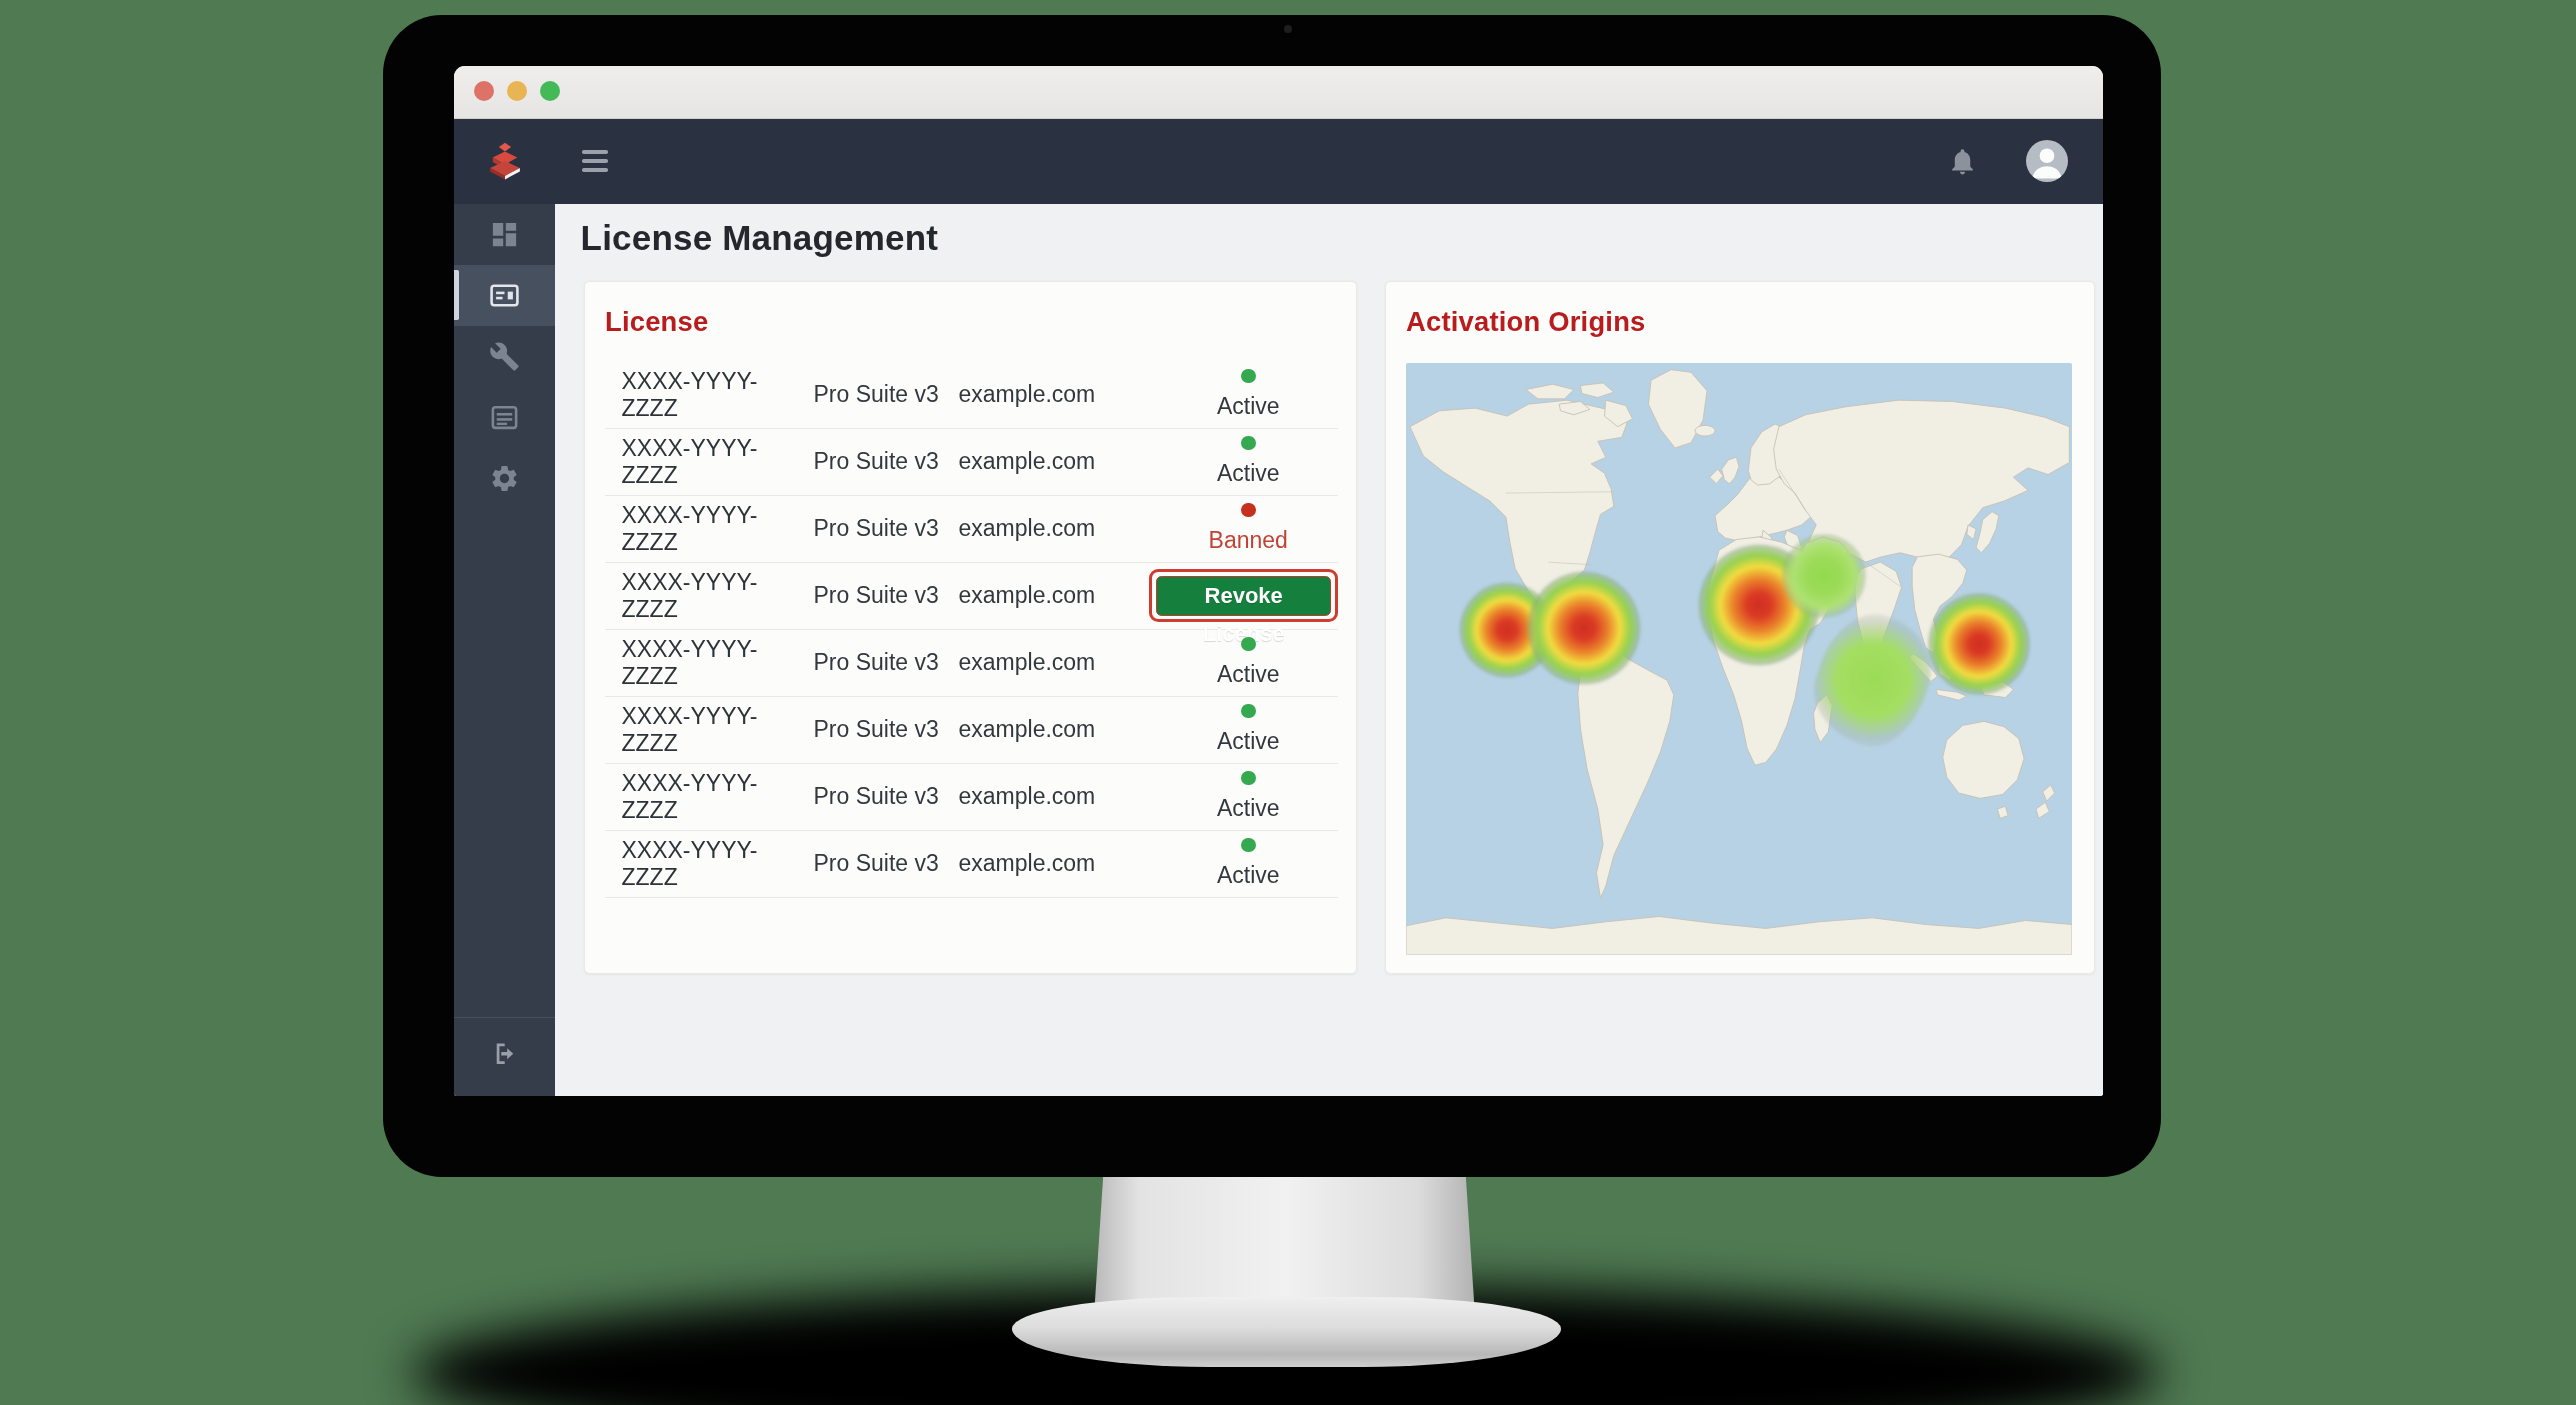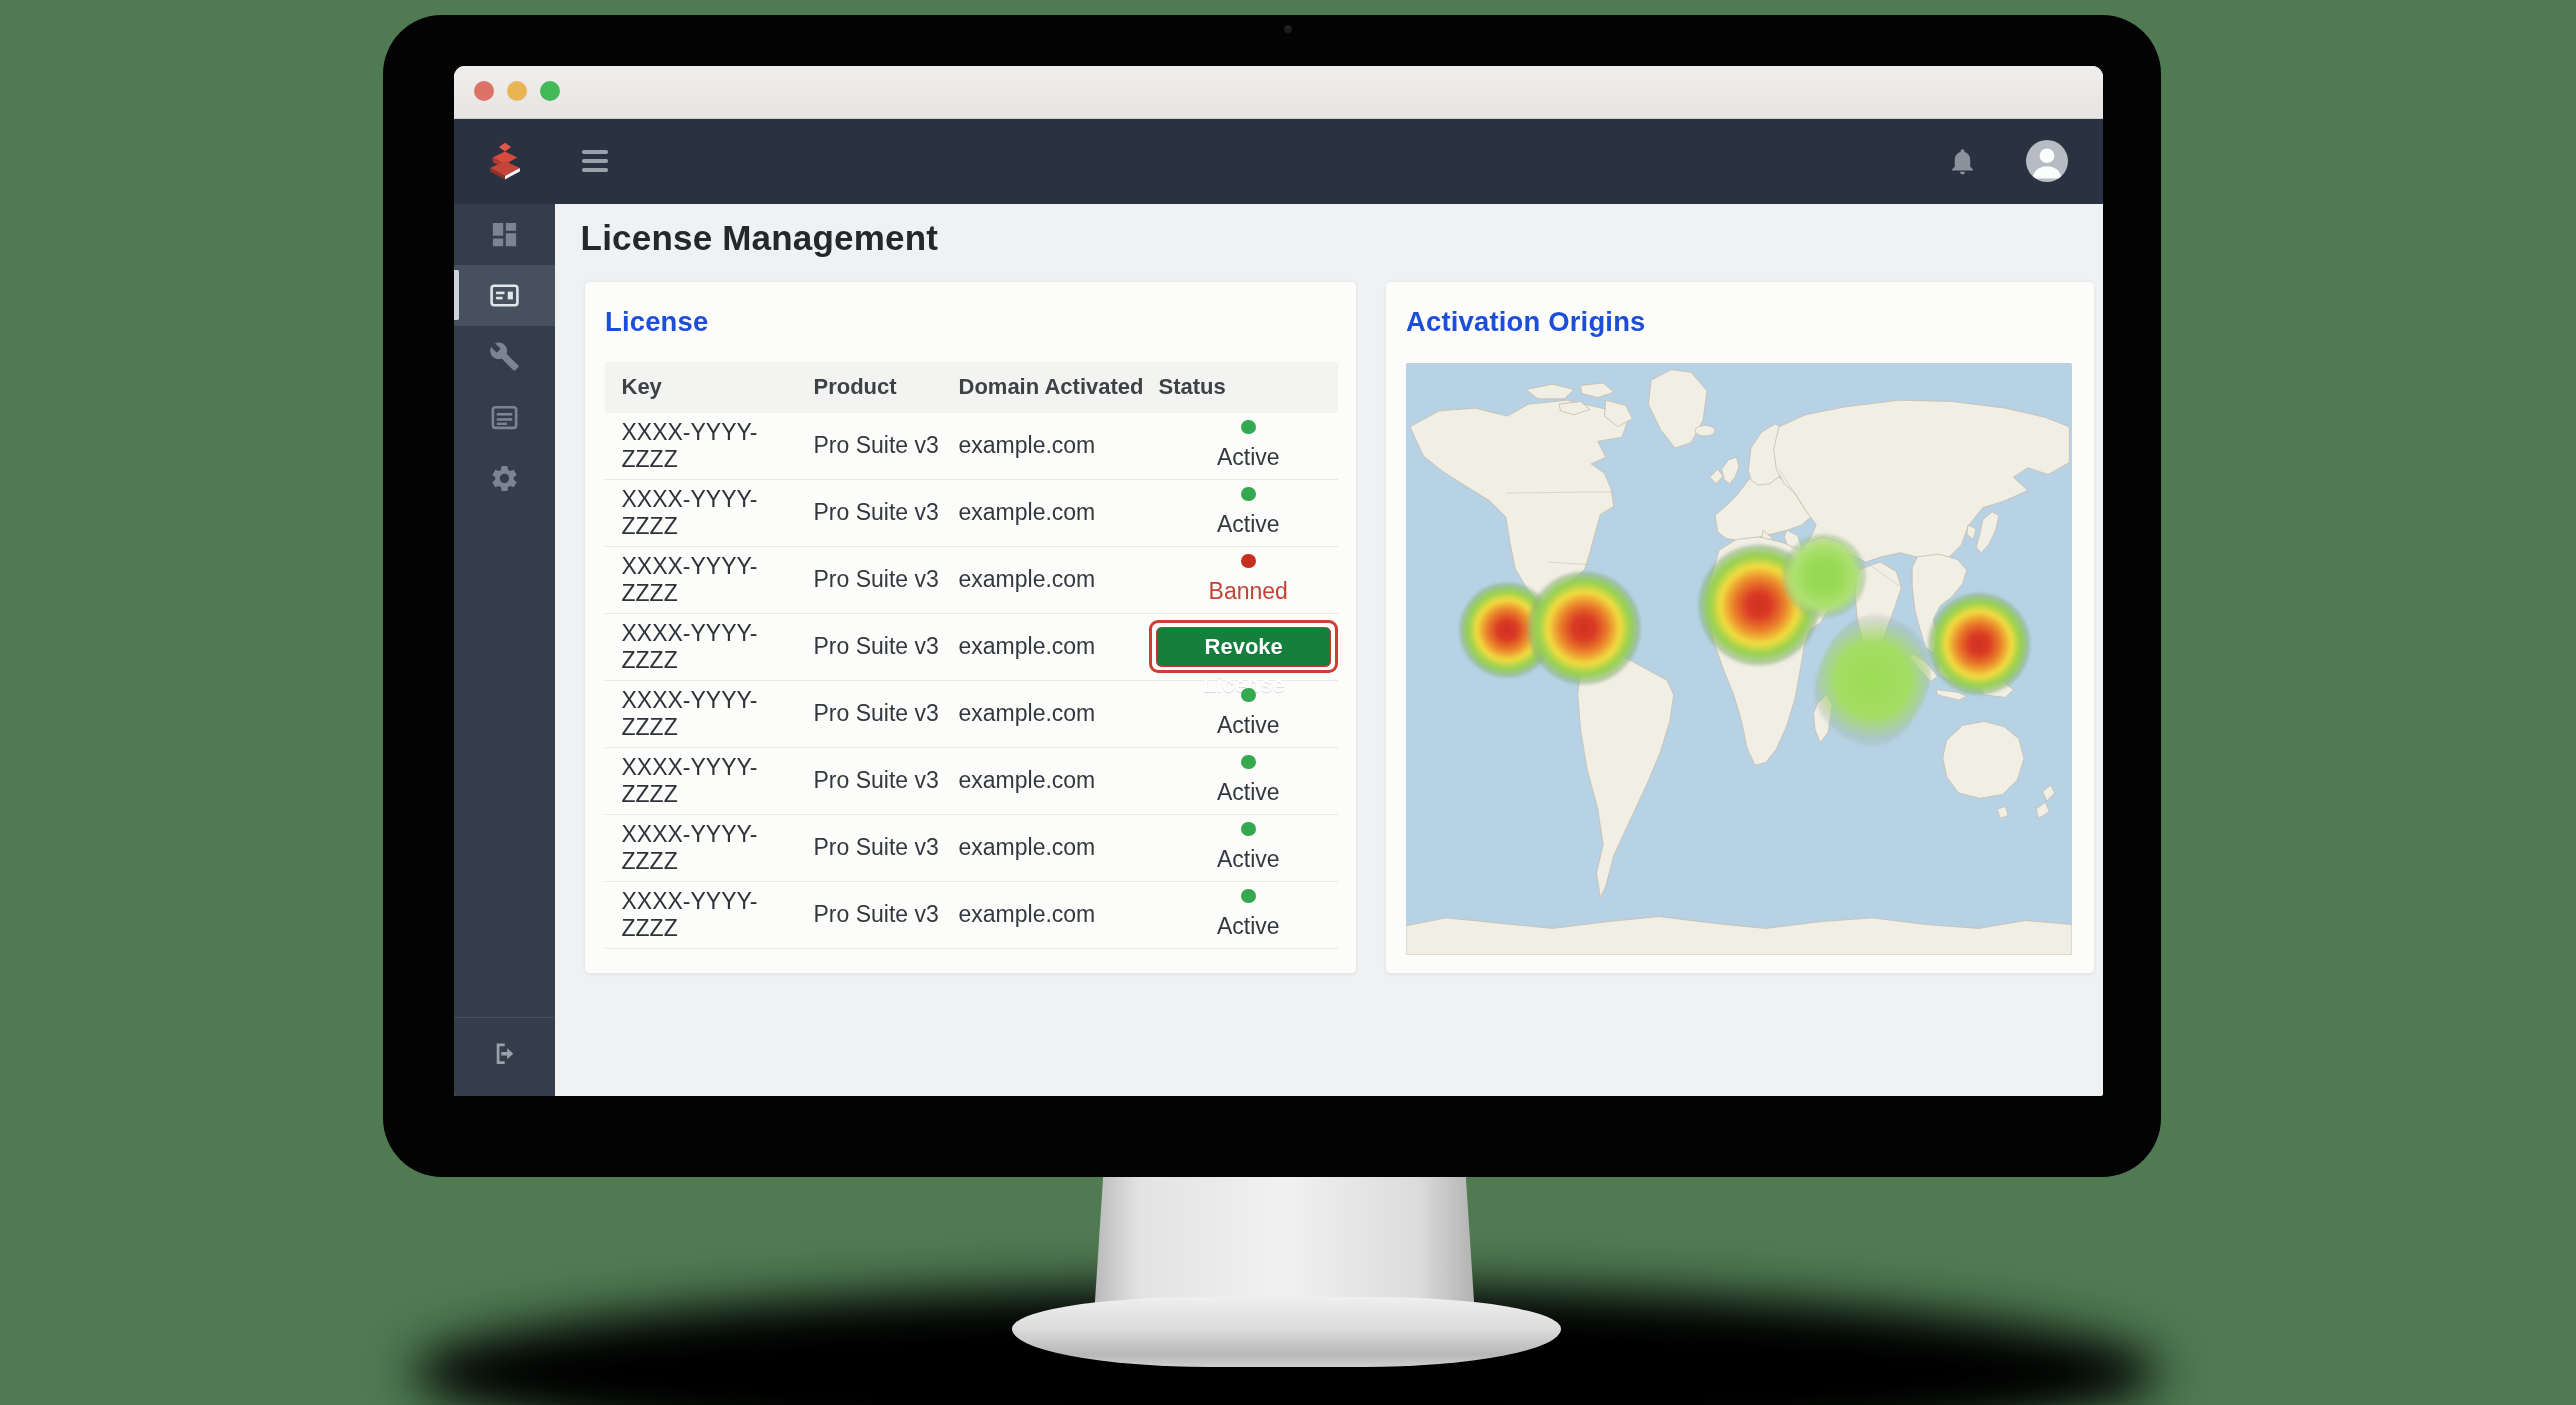--- a/index.html
+++ b/index.html
@@ -55,21 +55,21 @@
                  justify-content:center; color:#99a0aa; cursor:pointer; }
   .side-logout svg { width:27.4px; height:27.4px; }
 
   
   .content { position:absolute; left:101px; top:138px; right:0; bottom:0; background:#f0f1f2; }
   .page-title { position:absolute; left:25.6px; top:14.6px; font-size:35px; font-weight:700; color:#24282d;
                 letter-spacing:0.2px; }
 
   .card { position:absolute; top:77px; background:#fcfcfb; border:0.9px solid #e9e9e6; border-radius:5.5px;
           box-shadow:0 0.9px 2.7px rgba(0,0,0,0.05); }
-  .card h2 { font-size:27.4px; font-weight:700; color:#1d4ed8; letter-spacing:0.2px; }
+  .card h2 { font-size:27.4px; font-weight:700; color:#b91c1c; letter-spacing:0.2px; }
   .license-card { left:29px; width:773px; height:693px; padding:24px 20px; }
   .map-card { left:830px; width:710px; height:693px; padding:24px 20px; }
 
   
   .table { margin-top:24px; width:733px; }
   .t-head { display:grid; grid-template-columns:192px 145px 200px 1fr; align-items:center;
             height:51px; background:#f3f3f1; border-radius:2.7px; padding-left:16.5px;
             font-size:22px; font-weight:700; color:#3d4247; }
   .t-row { display:grid; grid-template-columns:192px 145px 200px 1fr; align-items:center;
            height:67px; padding-left:16.5px; border-bottom:0.9px solid #e8e8e5;
@@ -191,26 +191,20 @@
           </svg>
         </div>
       </aside>
 
       <main class="content">
         <h1 class="page-title">License Management</h1>
 
         <section class="card license-card">
           <h2>License</h2>
           <div class="table">
-            <div class="t-head">
-              <span>Key</span>
-              <span>Product</span>
-              <span>Domain Activated</span>
-              <span>Status</span>
-            </div>
 
             <div class="t-row">
               <span class="t-key">XXXX-YYYY-ZZZZ</span>
               <span>Pro Suite v3</span>
               <span>example.com</span>
               <span class="status-cell">
                 <i class="dot green"></i>
                 <span>Active</span>
               </span>
             </div>

